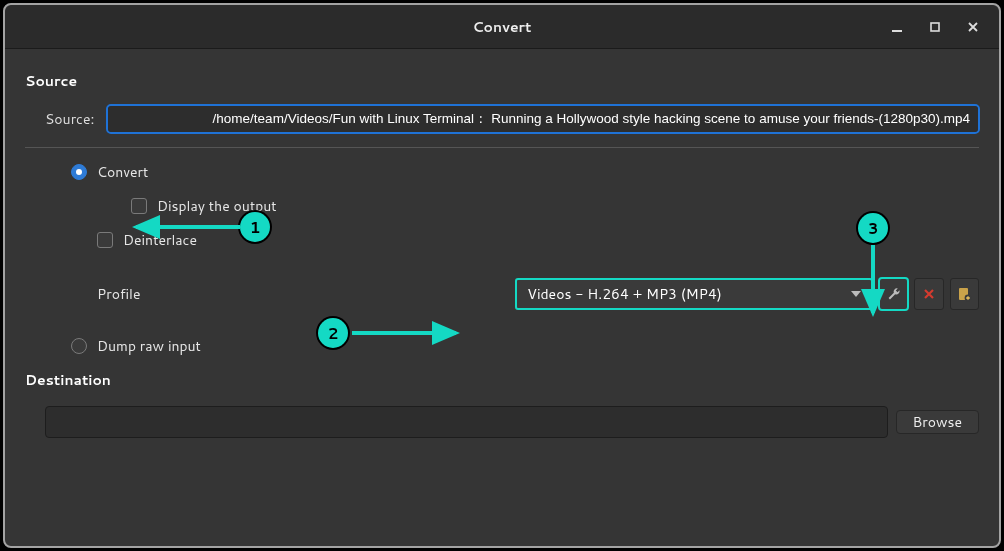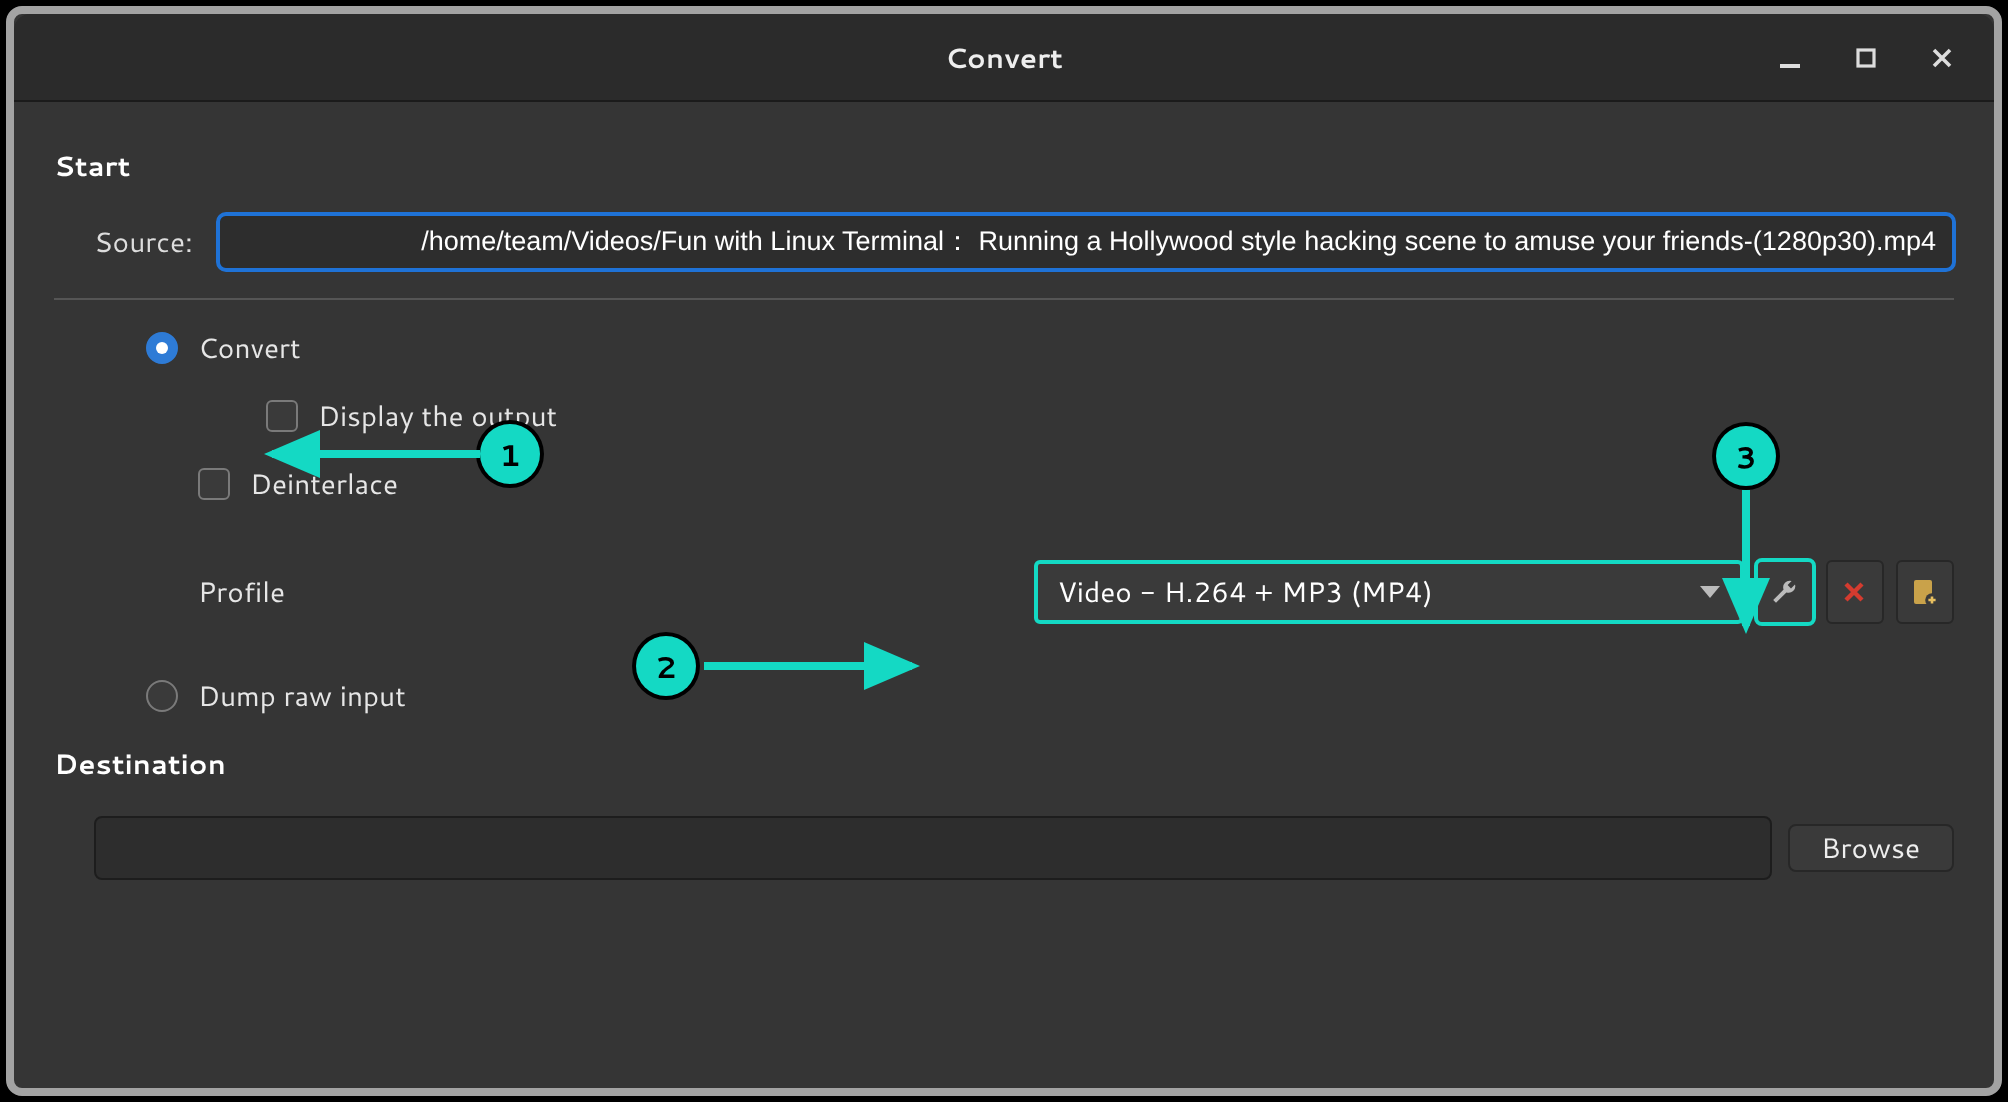--- a/index.html
+++ b/index.html
@@ -9,21 +9,21 @@
     background:#000;
     font-family: "Cantarell","Segoe UI",sans-serif;
     font-size:14px;
     color:#e6e6e6;
     overflow:hidden;
     position:relative;
   }
   .window {
     position:absolute; left:3px; top:3px; width:998px; height:545px;
     background:#353535;
-    border:4px solid #a3a3a3;
+    border:2px solid #a3a3a3;
     border-radius:8px;
     display:flex; flex-direction:column;
     overflow:hidden;
   }
   .titlebar {
     height:44px; background:#2b2b2b;
     border-bottom:1px solid #1b1b1b;
     display:flex; align-items:center;
     border-top-left-radius:8px; border-top-right-radius:8px;
     position:relative;
@@ -139,21 +139,21 @@
       <div class="win-btn">
         <svg width="12" height="12" viewBox="0 0 12 12">
             <path d="M2 2 L10 10 M10 2 L2 10" stroke="#ddd" stroke-width="1.8"></path>
           </svg>
       </div>
     </div>
   </div>
 
   <div class="content">
 
-    <div class="section-header">Start</div>
+    <div class="section-header">Source</div>
 
     <div class="row source-row">
       <span class="lbl">Source:</span>
       <input class="source-input" value="/home/team/Videos/Fun with Linux Terminal： Running a Hollywood style hacking scene to amuse your friends-(1280p30).mp4" style="">
     </div>
 
 
     <div class="hr"></div>
 
 
@@ -170,21 +170,21 @@
       </div>
 
       <div class="opt-row" style="margin-left:48px;">
         <span class="check"></span>
         <span>Deinterlace</span>
       </div>
 
       <div class="profile-row">
         <span class="profile-lbl" style="margin-left:26px;">Profile</span>
         <div class="profile-select">
-          <span>Video - H.264 + MP3 (MP4)</span>
+          <span>Videos - H.264 + MP3 (MP4)</span>
           <span class="caret"></span>
         </div>
         <div class="icon-btn hl">
           <svg width="16" height="16" viewBox="0 0 16 16">
             <path d="M13.5 4.2a3.3 3.3 0 0 1-4.3 4L4 13.4 2.6 12l5.2-5.2a3.3 3.3 0 0 1 4-4.3l-2 2 1.7 1.7 2-2z" fill="#bbb"></path>
           </svg>
         </div>
         <div class="icon-btn">
           <svg width="14" height="14" viewBox="0 0 14 14">
             <path d="M3 3 L11 11 M11 3 L3 11" stroke="#d43b2f" stroke-width="2.2"></path>

